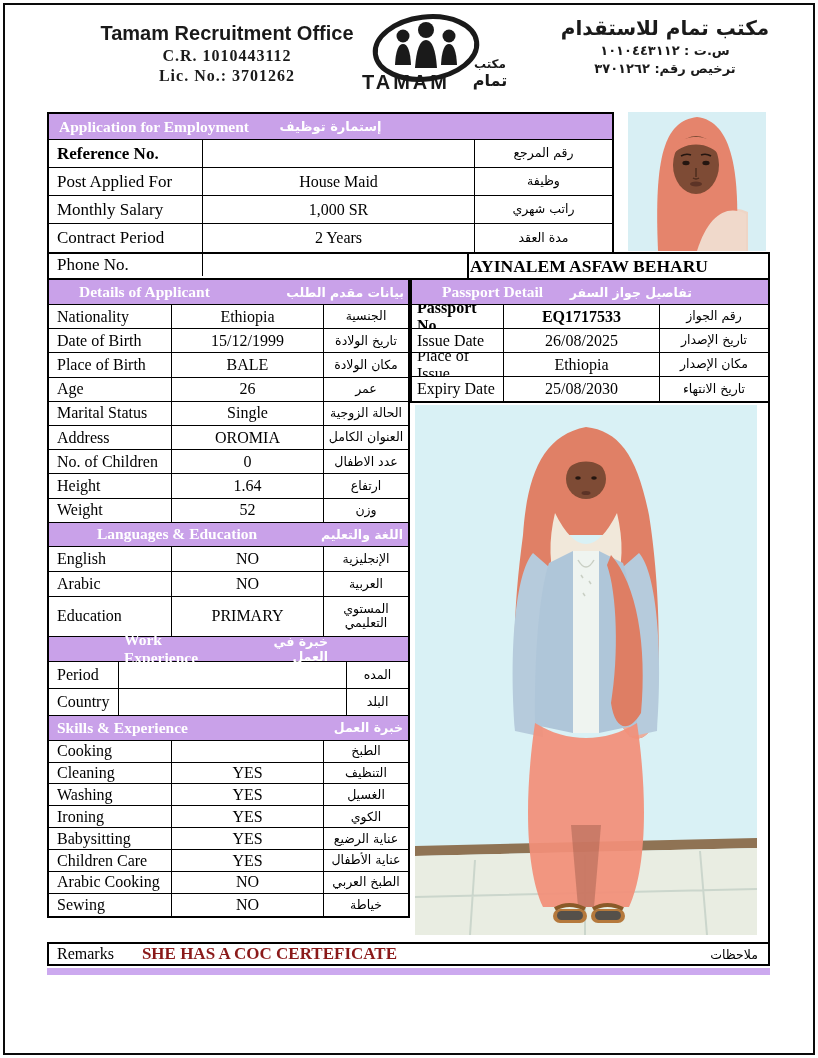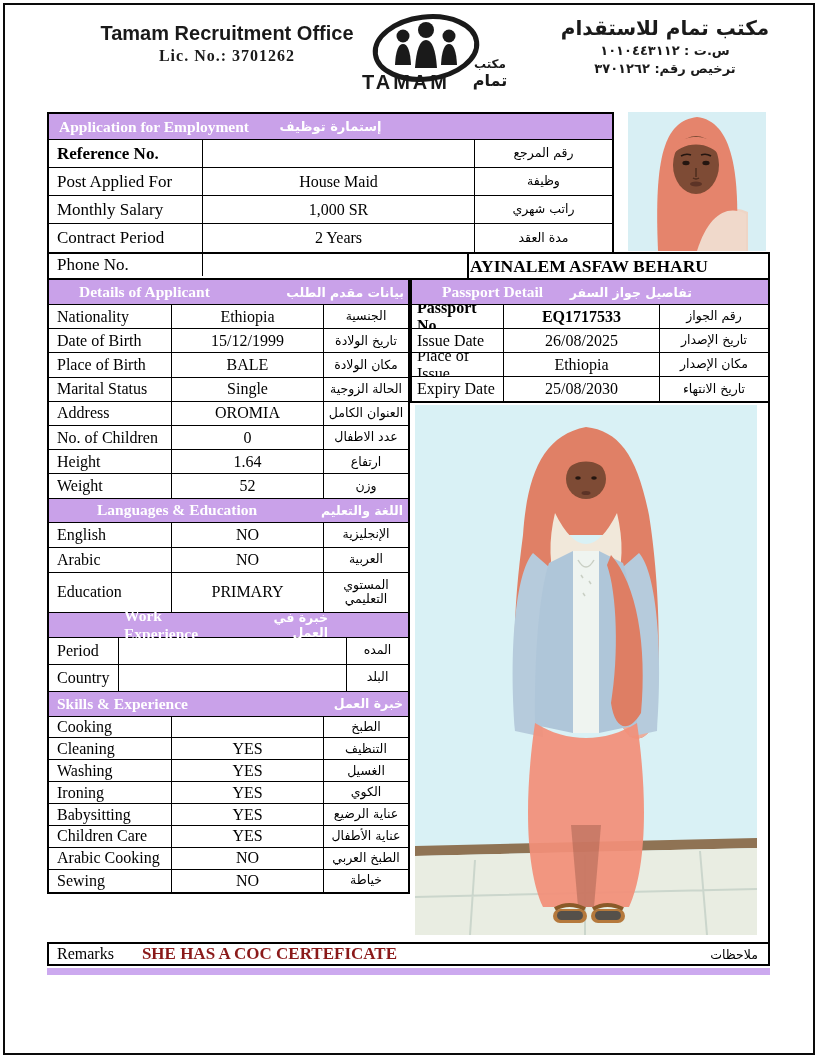--- a/index.html
+++ b/index.html
@@ -79,20 +79,21 @@
   .purple-strip{position:absolute;left:47px;top:968px;width:723px;height:7px;background:#CCA9EF;}
 </style>
 </head>
 <body>
 
 <div class="page">
   <div class="page-border"></div>
 
   <div class="hdr-left">
     <div class="hdr-title">Tamam Recruitment Office</div>
+    <div class="hdr-cr">C.R. 1010443112</div>
     <div class="hdr-lic">Lic. No.: 3701262</div>
   </div>
 
   <div class="hdr-logo">
     <svg width="150" height="84" viewBox="0 0 150 84">
       <ellipse cx="66" cy="38" rx="51" ry="31" fill="none" stroke="#1a1a1a" stroke-width="5" transform="rotate(-7 66 38)"></ellipse>
       <circle cx="43" cy="26" r="6.5" fill="#1a1a1a"></circle>
       <circle cx="66" cy="20" r="8" fill="#1a1a1a"></circle>
       <circle cx="89" cy="26" r="6.5" fill="#1a1a1a"></circle>
       <path d="M35,55 q1,-21 8,-21 q7,0 8,21 z" fill="#1a1a1a"></path>
@@ -176,20 +177,25 @@
       <div class="lbl">Date of Birth</div>
       <div class="val">15/12/1999</div>
       <div class="ar">تاريخ الولادة</div>
     </div>
     <div class="row g-det h24">
       <div class="lbl">Place of Birth</div>
       <div class="val">BALE</div>
       <div class="ar">مكان الولادة</div>
     </div>
     <div class="row g-det h24">
+      <div class="lbl">Age</div>
+      <div class="val">26</div>
+      <div class="ar">عمر</div>
+    </div>
+    <div class="row g-det h24">
       <div class="lbl">Marital Status</div>
       <div class="val">Single</div>
       <div class="ar">الحالة الزوجية</div>
     </div>
     <div class="row g-det h24">
       <div class="lbl">Address</div>
       <div class="val">OROMIA</div>
       <div class="ar">العنوان الكامل</div>
     </div>
     <div class="row g-det h24">

